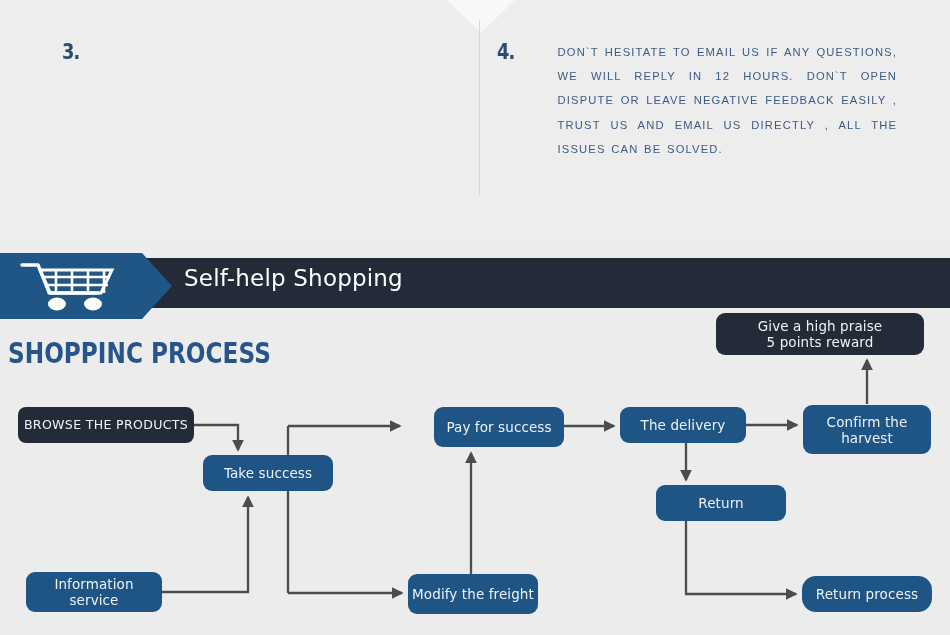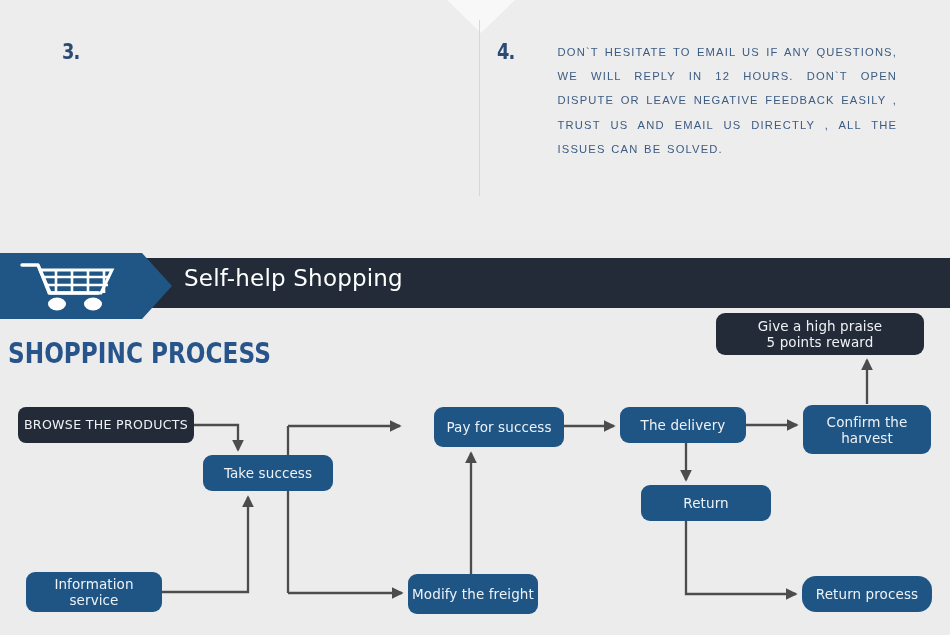--- a/index.html
+++ b/index.html
@@ -247,21 +247,21 @@
   </div>
 
   <div class="node blue" style="left:408px; top:574px; width:130px; height:40px;">
     <span>Modify the freight</span>
   </div>
 
   <div class="node blue" style="left:620px; top:407px; width:126px; height:36px;">
     <span>The delivery</span>
   </div>
 
-  <div class="node blue" style="left:641px; top:485px; width:130px; height:36px;">
+  <div class="node blue" style="left:656px; top:485px; width:130px; height:36px;">
     <span>Return</span>
   </div>
 
   <div class="node blue" style="left:803px; top:405px; width:128px; height:49px; white-space:pre-line;">
     <span style="white-space:pre-line;">Confirm the
 harvest</span>
   </div>
 
   <div class="node dark" style="left:716px; top:313px; width:208px; height:42px; white-space:pre-line;">
     <span style="white-space:pre-line;">Give a high praise

